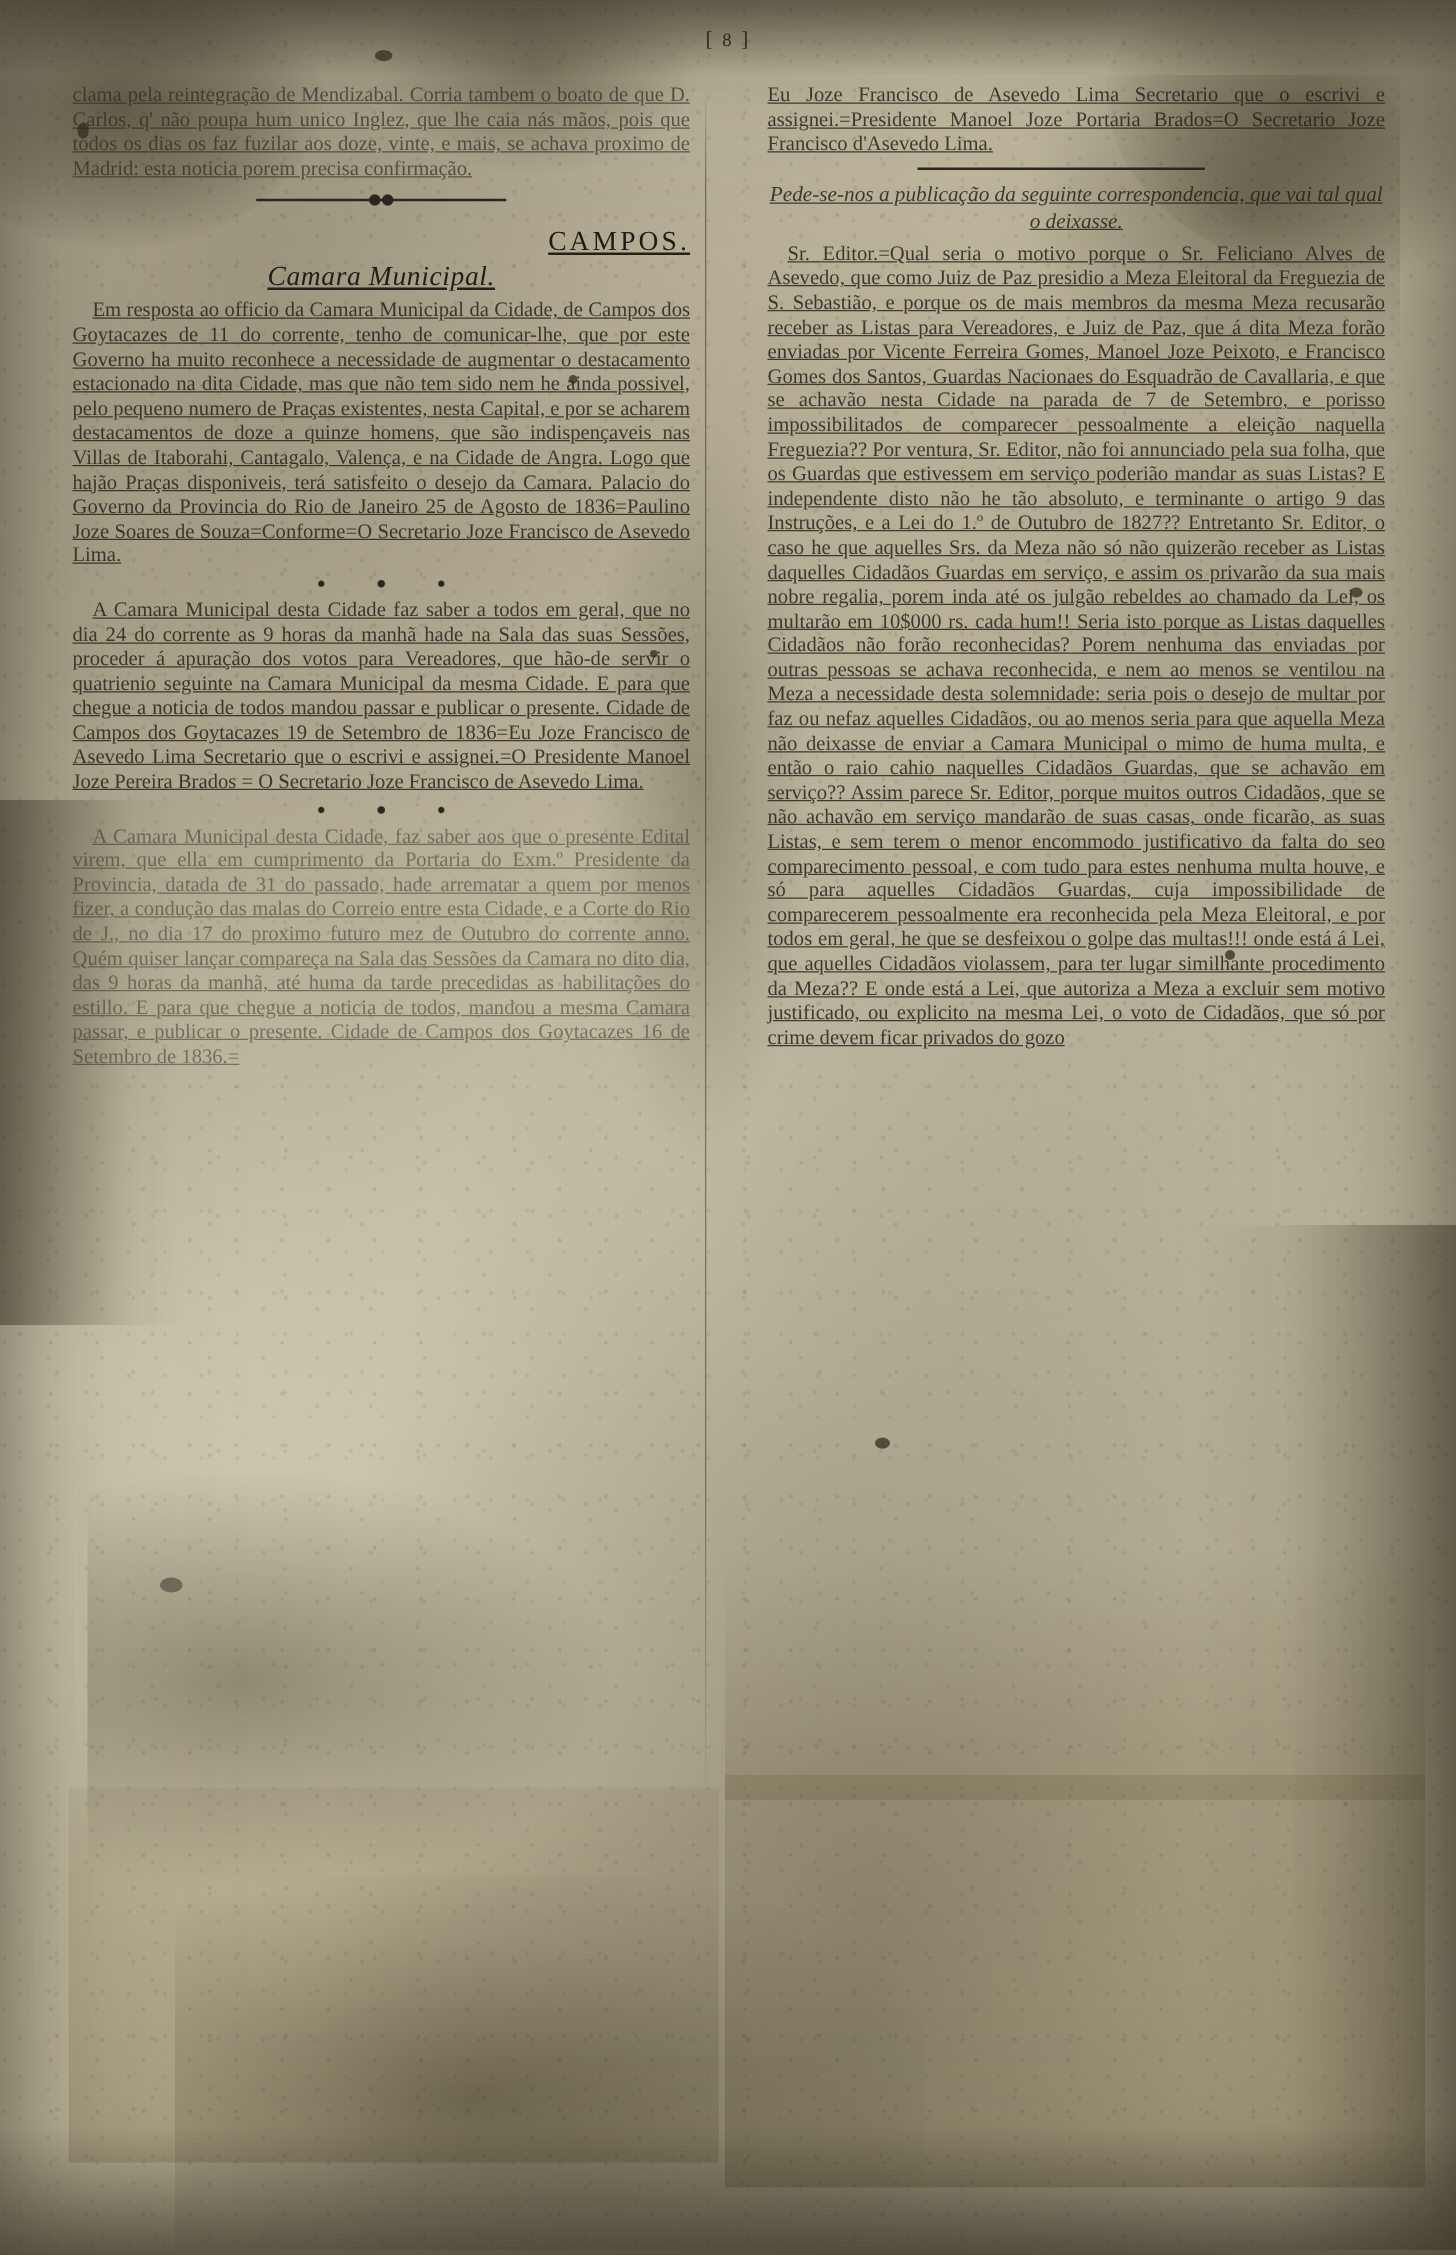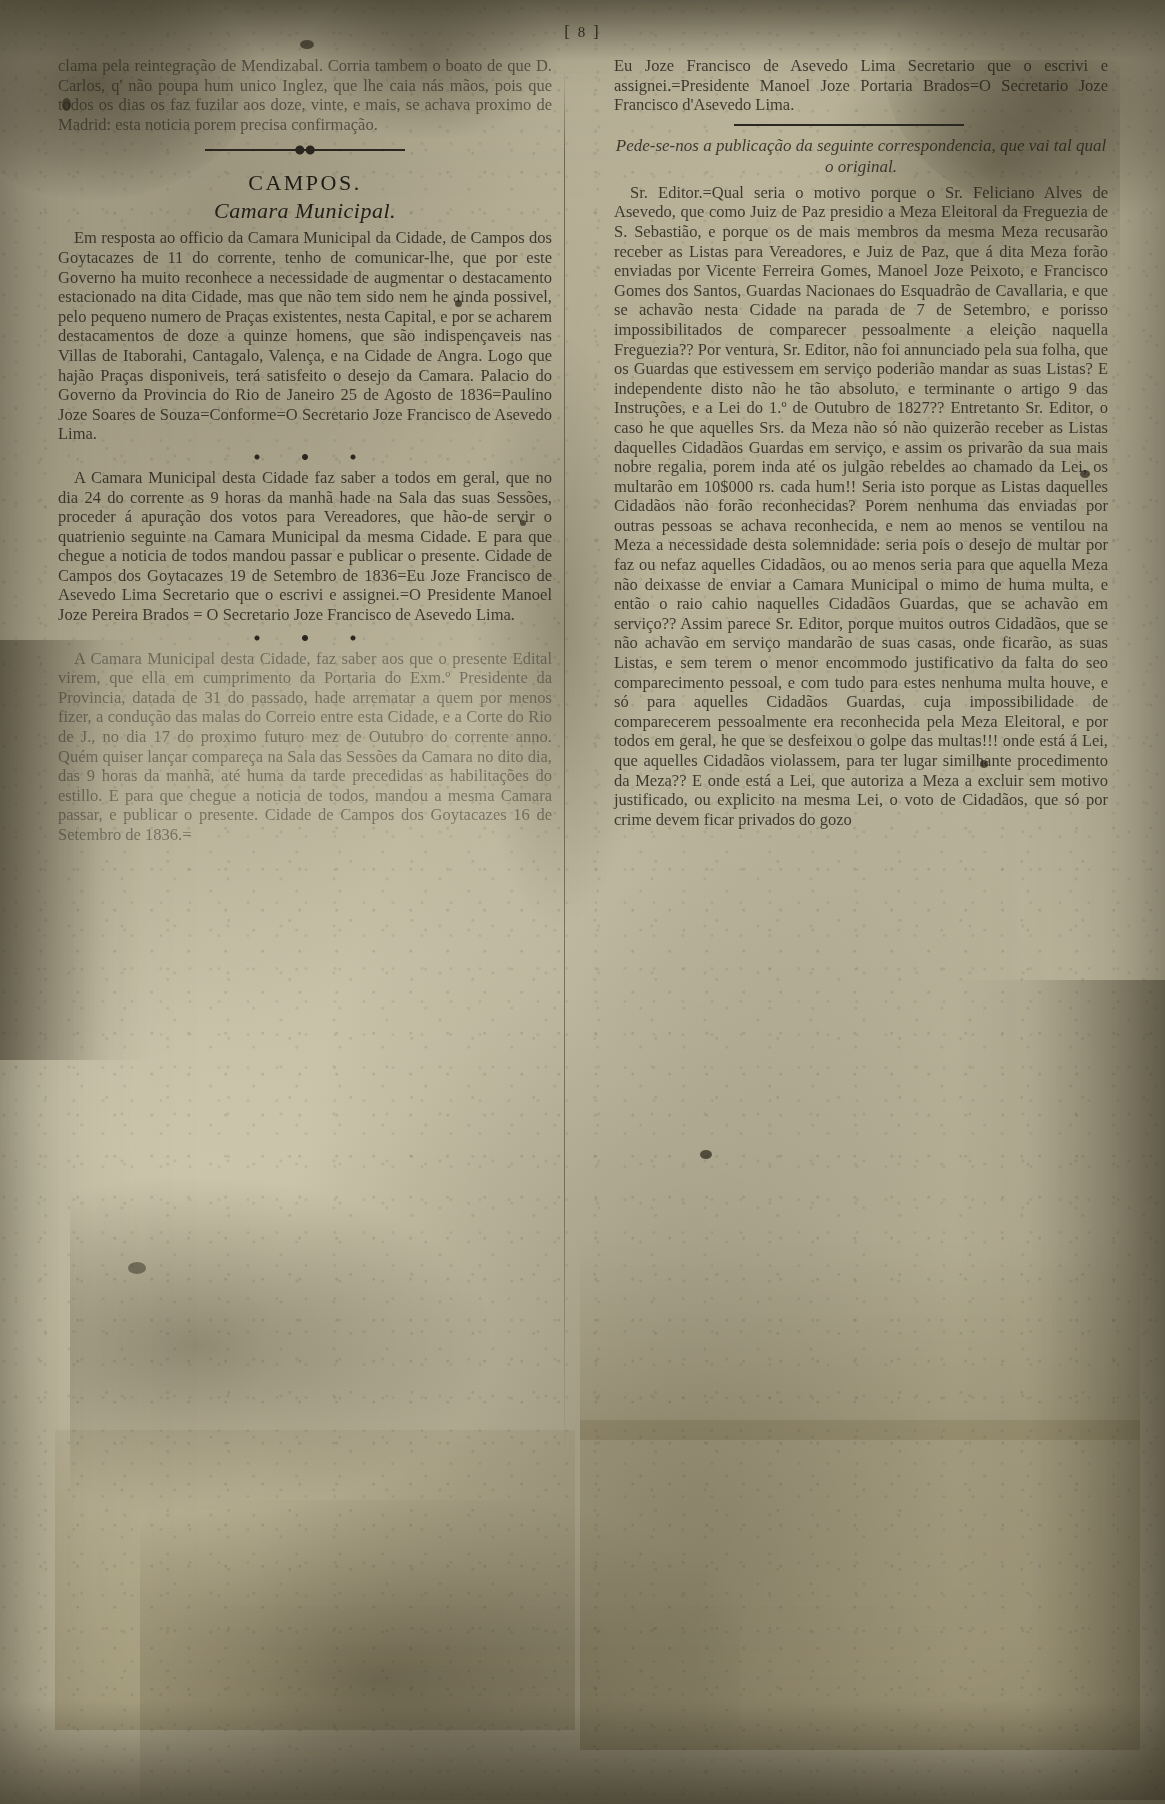--- a/index.html
+++ b/index.html
@@ -78,23 +78,24 @@
     text-align: center;
     font-size: 15px;
     letter-spacing: 2px;
     color: #2b2720;
   }
   .folio .brk { font-size: 17px; }
 
   
   .cols {
     position: absolute;
-    left: 52px; top: 56px;
+    left: 52px; top: 66px;
     width: 1062px; height: 1660px;
     display: flex;
+    text-decoration: underline;
   }
   .col {
     width: 500px;
     padding: 0 6px;
   }
   .col.left { margin-right: 50px; }
   .divider {
     position: absolute;
     left: 564px; top: 68px;
     width: 1px; height: 1390px;
@@ -106,21 +107,21 @@
     font-size: 16.5px;
     line-height: 19.6px;
     text-align: justify;
     text-justify: inter-word;
     color: #211e18;
   }
   p.ind { text-indent: 16px; }
 
   h2.sec {
     margin: 14px 0 2px;
-    text-align: center;
+    text-align: right;
     font-size: 22px;
     font-weight: normal;
     letter-spacing: 2.5px;
     color: #201d17;
   }
   h3.sub {
     margin: 0 0 4px;
     text-align: center;
     font-size: 22px;
     font-weight: normal;
@@ -236,21 +237,21 @@
 
       <p class="ind fade3 blur2">A Camara Municipal desta Cidade, faz saber aos que o presente Edital virem, que ella em cumprimento da Portaria do Exm.º Presidente da Provincia, datada de 31 do passado, hade arrematar a quem por menos fizer, a condução das malas do Correio entre esta Cidade, e a Corte do Rio de J., no dia 17 do proximo futuro mez de Outubro do corrente anno. Quém quiser lançar compareça na Sala das Sessões da Camara no dito dia, das 9 horas da manhã, até huma da tarde precedidas as habilitações do estillo. E para que chegue a noticia de todos, mandou a mesma Camara passar, e publicar o presente. Cidade de Campos dos Goytacazes 16 de Setembro de 1836.=</p>
     </div>
 
     <div class="col right">
 
       <p class="fade1">Eu Joze Francisco de Asevedo Lima Secretario que o escrivi e assignei.=Presidente Manoel Joze Portaria Brados=O Secretario Joze Francisco d'Asevedo Lima.</p>
 
       <div class="rule-right"></div>
 
-      <p class="italic-note fade1">Pede-se-nos a publicação da seguinte correspondencia, que vai tal qual o original.</p>
+      <p class="italic-note fade1">Pede-se-nos a publicação da seguinte correspondencia, que vai tal qual o deixasse.</p>
 
       <p class="ind fade1" style="margin-top:6px;">Sr. Editor.=Qual seria o motivo porque o Sr. Feliciano Alves de Asevedo, que como Juiz de Paz presidio a Meza Eleitoral da Freguezia de S. Sebastião, e porque os de mais membros da mesma Meza recusarão receber as Listas para Vereadores, e Juiz de Paz, que á dita Meza forão enviadas por Vicente Ferreira Gomes, Manoel Joze Peixoto, e Francisco Gomes dos Santos, Guardas Nacionaes do Esquadrão de Cavallaria, e que se achavão nesta Cidade na parada de 7 de Setembro, e porisso impossibilitados de comparecer pessoalmente a eleição naquella Freguezia?? Por ventura, Sr. Editor, não foi annunciado pela sua folha, que os Guardas que estivessem em serviço poderião mandar as suas Listas? E independente disto não he tão absoluto, e terminante o artigo 9 das Instruções, e a Lei do 1.º de Outubro de 1827?? Entretanto Sr. Editor, o caso he que aquelles Srs. da Meza não só não quizerão receber as Listas daquelles Cidadãos Guardas em serviço, e assim os privarão da sua mais nobre regalia, porem inda até os julgão rebeldes ao chamado da Lei, os multarão em 10$000 rs. cada hum!! Seria isto porque as Listas daquelles Cidadãos não forão reconhecidas? Porem nenhuma das enviadas por outras pessoas se achava reconhecida, e nem ao menos se ventilou na Meza a necessidade desta solemnidade: seria pois o desejo de multar por faz ou nefaz aquelles Cidadãos, ou ao menos seria para que aquella Meza não deixasse de enviar a Camara Municipal o mimo de huma multa, e então o raio cahio naquelles Cidadãos Guardas, que se achavão em serviço?? Assim parece Sr. Editor, porque muitos outros Cidadãos, que se não achavão em serviço mandarão de suas casas, onde ficarão, as suas Listas, e sem terem o menor encommodo justificativo da falta do seo comparecimento pessoal, e com tudo para estes nenhuma multa houve, e só para aquelles Cidadãos Guardas, cuja impossibilidade de comparecerem pessoalmente era reconhecida pela Meza Eleitoral, e por todos em geral, he que se desfeixou o golpe das multas!!! onde está á Lei, que aquelles Cidadãos violassem, para ter lugar similhante procedimento da Meza?? E onde está a Lei, que autoriza a Meza a excluir sem motivo justificado, ou explicito na mesma Lei, o voto de Cidadãos, que só por crime devem ficar privados do gozo</p>
     </div>
   </div>
 
   <div class="stain" style="left:580px; top:1240px; width:560px; height:200px;
         background: linear-gradient(180deg, rgba(200,193,168,0.0), rgba(200,193,168,0.40));"></div>
   <div class="stain" style="left:580px; top:1420px; width:560px; height:330px;
         background: linear-gradient(180deg, rgba(198,191,166,0.32), rgba(198,191,166,0.62));"></div>
   <div class="stain" style="left:55px; top:1430px; width:520px; height:300px;

